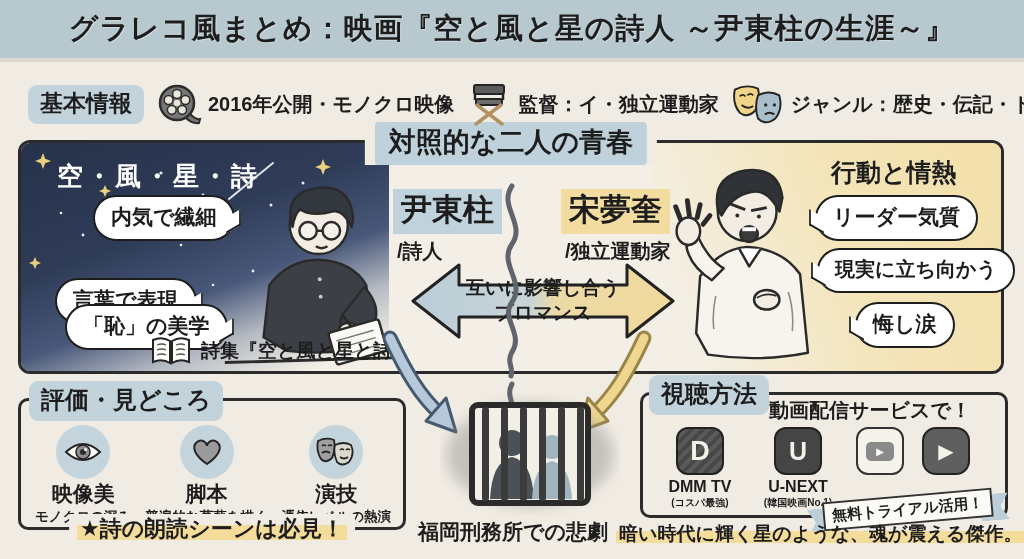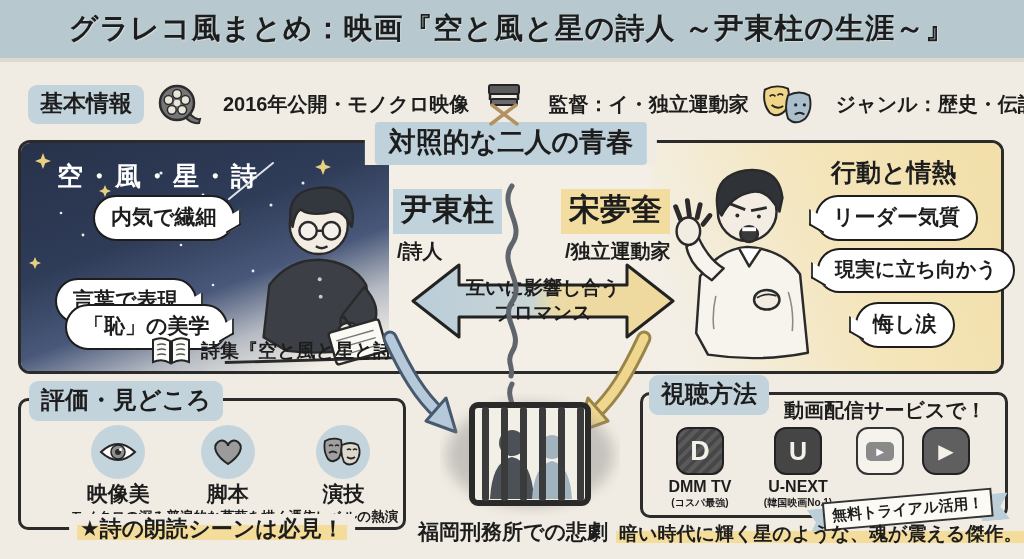--- a/index.html
+++ b/index.html
@@ -10,21 +10,21 @@
 
   
   .title-bar { position:absolute; left:0; top:0; width:100%; height:62px; background:#b7c8ce;
     border-bottom:4px solid #ddd9cf; display:flex; align-items:center; justify-content:center; z-index:2; }
   .title-bar h1 { font-size:29px; font-weight:900; letter-spacing:1px; text-shadow:1px 1px 0 rgba(255,255,255,.35); }
 
   
   .info-row { position:absolute; left:28px; top:80px; height:48px; display:flex; align-items:center; gap:12px; z-index:2; }
   .badge-blue { background:#c2d3dc; border-radius:9px; padding:3px 12px 5px; font-weight:900; white-space:nowrap; }
   .info-badge { font-size:23px; }
-  .info-item { display:flex; align-items:center; gap:21px; font-size:20px; font-weight:800; white-space:nowrap; }
+  .info-item { display:flex; align-items:center; gap:6px; font-size:20px; font-weight:800; white-space:nowrap; }
 
   
   .main-panel { position:absolute; left:18px; top:140px; width:986px; height:234px;
     border:3px solid #2b2b2b; border-radius:12px; background:#f3efe6; z-index:1; }
   .sky { position:absolute; left:0; top:0; width:368px; height:228px; border-radius:9px 0 0 9px;
     background:linear-gradient(160deg,#27324a 0%,#2f3c58 38%,#49587a 60%,rgba(120,134,160,.5) 76%,rgba(243,239,230,0) 92%); }
   .sky-heading { position:absolute; left:36px; top:16px; font-size:26px; font-weight:900; color:#ffffff; letter-spacing:3px; white-space:nowrap; }
   .wash { position:absolute; right:0; top:0; width:350px; height:228px; border-radius:0 9px 9px 0;
     background:linear-gradient(250deg,#f2dfa9 0%,#f4e5ba 45%,rgba(244,229,186,.4) 72%,rgba(243,239,230,0) 90%); }
 
@@ -62,42 +62,42 @@
 
   .right-heading { position:absolute; left:810px; top:13px; font-size:25px; font-weight:900; z-index:3; white-space:nowrap; }
   .man-left  { position:absolute; left:198px; top:26px; width:184px; height:202px; z-index:2; }
   .man-right { position:absolute; left:636px; top:14px; width:196px; height:214px; z-index:2; }
 
   
   .overlay { position:absolute; inset:0; width:1024px; height:559px; pointer-events:none; z-index:4; }
 
   
   .review-box { position:absolute; left:18px; top:398px; width:388px; height:132px;
-    border:3px solid #2b2b2b; border-radius:10px; z-index:5;padding-left:35px; }
+    border:3px solid #2b2b2b; border-radius:10px; z-index:5; }
   .review-badge { position:absolute; top:-20px; left:8px; font-size:24px; }
   .review-items { display:flex; justify-content:space-between; padding:24px 12px 0 14px; }
   .r-item { display:flex; flex-direction:column; align-items:center; }
   .icon-circle { width:54px; height:54px; border-radius:50%; background:#c3d4dd;
     display:flex; align-items:center; justify-content:center; }
   .r-label { font-size:21px; font-weight:900; margin-top:1px; }
   .r-desc  { font-size:13.5px; font-weight:800; white-space:nowrap; }
   .review-cap { position:absolute; left:50%; bottom:-17px; transform:translateX(-50%);
     background:#f1ece3; padding:0 8px; font-size:22px; font-weight:900; white-space:nowrap; }
   .hl-underline { background:linear-gradient(transparent 36%, #f4dc9b 36%, #f4dc9b 96%, transparent 96%); padding:0 3px; }
 
   
   .prison { position:absolute; left:440px; top:394px; width:180px; height:122px; z-index:5; }
   .prison-cap { position:absolute; left:418px; top:518px; width:224px; text-align:left;
     font-size:21px; font-weight:900; z-index:5; white-space:nowrap; }
 
   
   .watch-box { position:absolute; left:640px; top:392px; width:368px; height:126px;
     border:3px solid #2b2b2b; border-radius:10px; z-index:5; }
   .watch-badge { position:absolute; top:-20px; left:6px; font-size:24px; }
-  .watch-sub { position:absolute; left:126px; top:2px; font-size:20px; font-weight:900; white-space:nowrap;margin-left:15px; }
+  .watch-sub { position:absolute; left:126px; top:2px; font-size:20px; font-weight:900; white-space:nowrap; }
   .services { position:absolute; left:12px; top:32px; display:flex; gap:8px; align-items:flex-start; }
   .svc { display:flex; flex-direction:column; align-items:center; }
   .svc-wide { width:90px; } .svc-narrow { width:58px; }
   .app { width:48px; height:48px; display:flex; align-items:center; justify-content:center; }
   .app-dmm { border-radius:12px; border:2.5px solid #222;
     background:repeating-linear-gradient(135deg,#474747 0 4px,#5a5a5a 4px 8px); }
   .app-dmm span { font-size:27px; font-weight:900; color:#f4f1e9; }
   .app-unext { border-radius:12px; border:2.5px solid #222; background:#454545; }
   .app-unext span { font-size:25px; font-weight:900; color:#f4f1e9; }
   .app-play-light { border-radius:12px; border:2.5px solid #333; background:#f6f3ec; }

